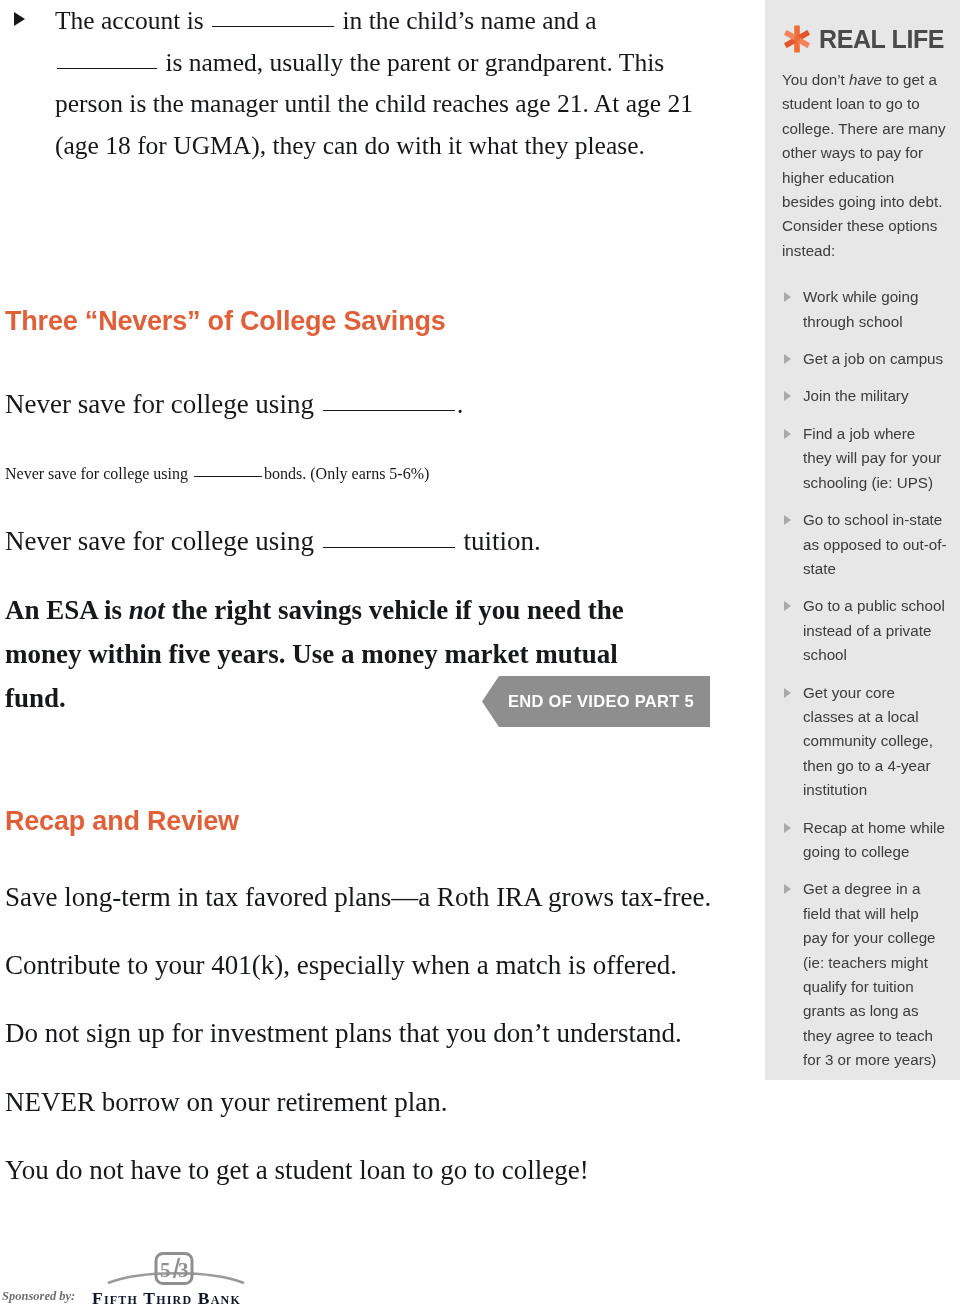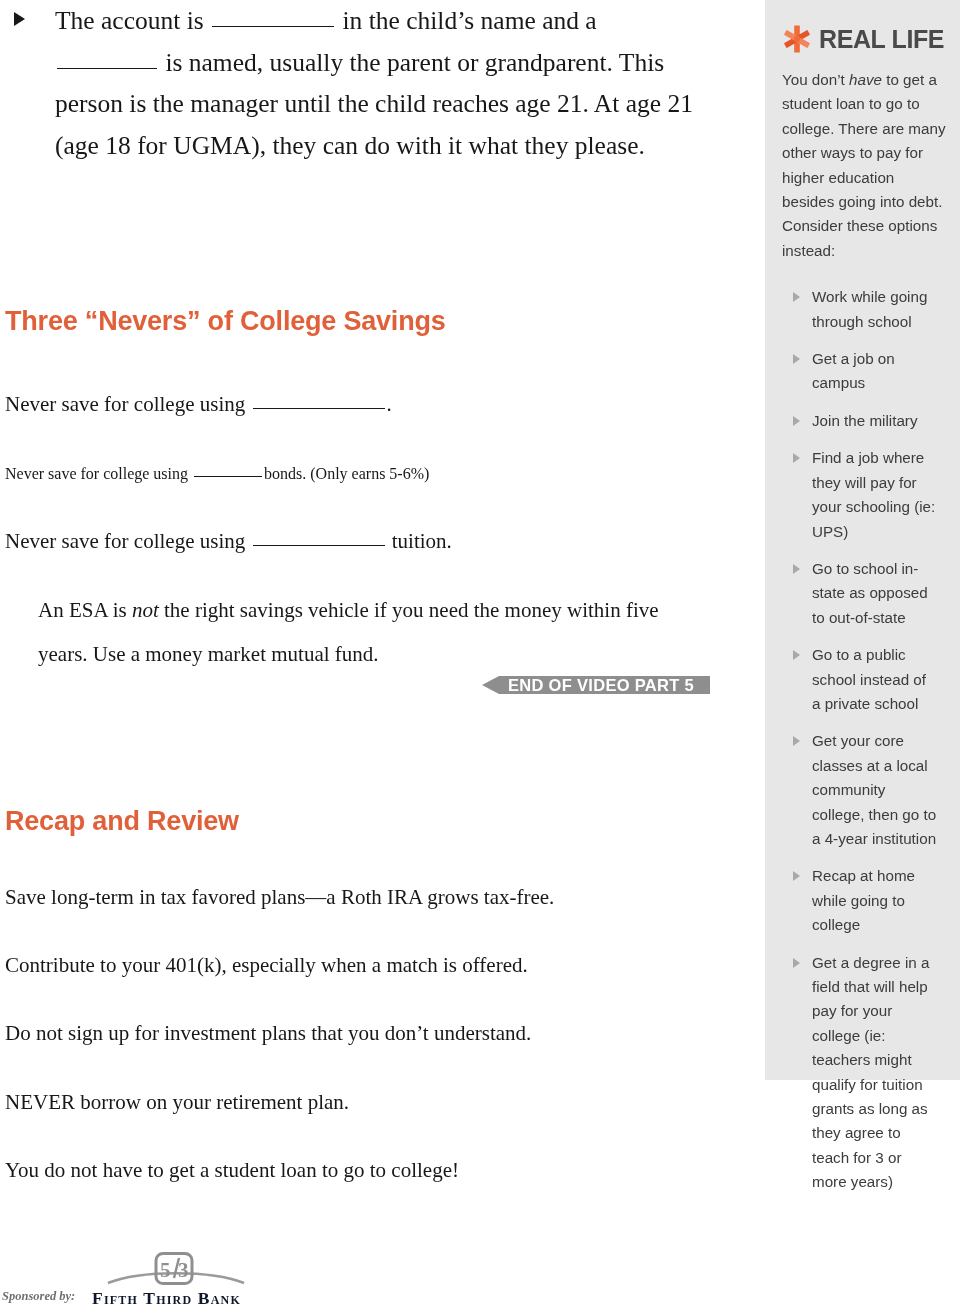--- a/index.html
+++ b/index.html
@@ -68,27 +68,27 @@
     font-family: "Liberation Sans", sans-serif;
     font-weight: bold;
     font-size: 27px;
     letter-spacing: -0.2px;
     color: #e0603a;
     margin: 0;
   }
 
   .para {
     font-family: "Liberation Serif", serif;
-    font-size: 21px;
+    font-size: 27px;
     line-height: 38px;
     color: #17181a;
     margin: 0;
   }
   .para.dense { font-size: 16px; }
-  .para.bold  { font-weight: normal; margin-left: 33px; }
+  .para.bold  { font-weight: bold; }
   .para i { font-style: italic; }
 
   
   .b-1 { position: absolute; left: 0;  top: 0;    width: 700px; }
   .b-2 { position: absolute; left: 5px; top: 306px; }
   .b-3 { position: absolute; left: 5px; top: 385px; width: 710px; }
   .b-4 { position: absolute; left: 5px; top: 455px; width: 710px; }
   .b-5 { position: absolute; left: 5px; top: 522px; width: 710px; }
   .b-6 { position: absolute; left: 5px; top: 588px; width: 650px; line-height: 44px; }
   .b-7 { position: absolute; left: 5px; top: 806px; }
@@ -96,21 +96,21 @@
   .b-9 { position: absolute; left: 5px; top: 946px; width: 710px; }
   .b-10{ position: absolute; left: 5px; top: 1014px; width: 710px; }
   .b-11{ position: absolute; left: 5px; top: 1083px; width: 710px; }
   .b-12{ position: absolute; left: 5px; top: 1151px; width: 710px; }
 
   
   .video-banner {
     position: absolute;
     left: 482px;
     top: 676px;
-    height: 18px;
+    height: 51px;
     background: #8e8e8e;
     color: #ffffff;
     font-family: "Liberation Sans", sans-serif;
     font-weight: bold;
     font-size: 16.5px;
     letter-spacing: 0.3px;
     display: flex;
     align-items: center;
     padding: 0 16px 0 26px;
     clip-path: polygon(17px 0, 100% 0, 100% 100%, 17px 100%, 0 50%);
@@ -150,21 +150,21 @@
     font-family: "Liberation Sans", sans-serif;
     font-size: 15.2px;
     line-height: 24.4px;
     color: #3c3c3c;
     margin: 0 0 22px 0;
   }
   .sb-intro i { font-style: italic; }
 
   .sb-list {
     list-style: none;
-    margin: 9px;
+    margin: 0;
     padding: 0;
   }
   .sb-item {
     position: relative;
     padding-left: 21px;
     margin-bottom: 13px;
     font-family: "Liberation Sans", sans-serif;
     font-size: 15.2px;
     line-height: 24.4px;
     color: #3c3c3c;

